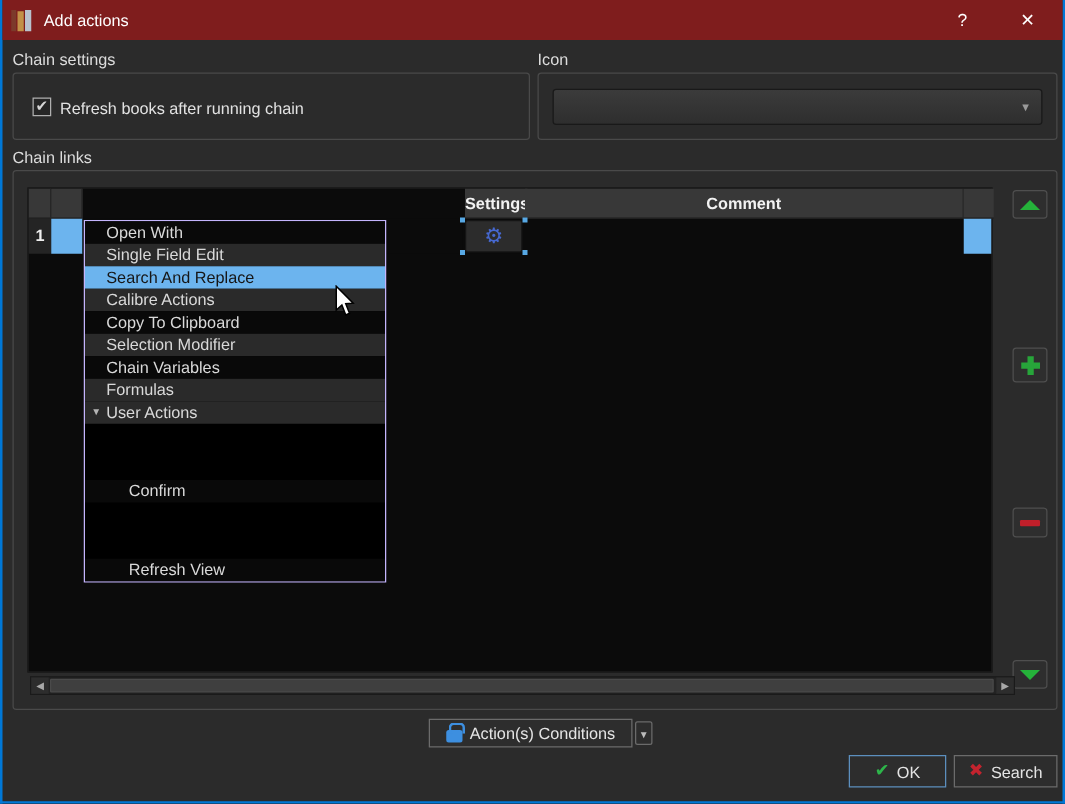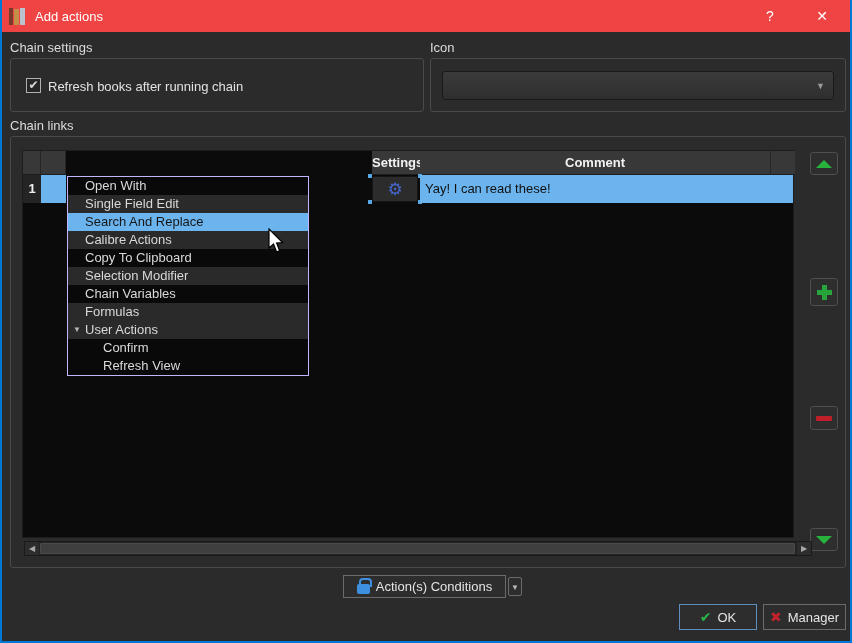--- a/index.html
+++ b/index.html
@@ -3,21 +3,21 @@
 <meta charset="utf-8">
 <style>
   * { box-sizing: border-box; margin: 0; padding: 0; }
   html,body { width:852px; height:643px; background:#111; }
   body { font-family:"Liberation Sans","DejaVu Sans",sans-serif; font-size:13px; color:#e2e2e2; }
   #window { position:relative; width:852px; height:643px; background:#2b2b2b;
             border:2px solid #0078d7; border-top:none; overflow:hidden; }
   .abs { position:absolute; }
 
   
-  .titlebar { position:absolute; left:-2px; top:0; width:852px; height:32px; background:#ef4444;
+  .titlebar { position:absolute; left:-2px; top:0; width:852px; height:32px; background:#7f1d1d;
               display:flex; align-items:center; padding-left:9px; }
   .app-icon { width:17px; height:17px; display:inline-flex; align-items:flex-end; gap:1px; margin-right:9px; }
   .app-icon i { display:inline-block; height:100%; }
   .title-text { color:#fff; font-size:13px; }
   .tb-btn { position:absolute; top:0; width:44px; height:32px; color:#fff; font-size:14px;
             display:flex; align-items:center; justify-content:center; }
 
   
   .sec-label { position:absolute; color:#dcdcdc;text-align:center; }
   .gbox { position:absolute; border:1px solid #4a4a4a; border-radius:3px; background:#2b2b2b; }
@@ -46,21 +46,21 @@
   .gear { color:#4668cf; font-size:17px; font-family:"DejaVu Sans",sans-serif; line-height:1; }
   .handle { position:absolute; width:4px; height:4px; background:#57a8e4; }
 
   
   .popup { position:absolute; left:65px; top:176px; width:242px; background:#000000;
            border:1px solid #c4b5fd; z-index:30; }
   .pitem { position:relative; height:18px; line-height:18px; padding-left:17px; color:#d9d9d9;
            background:#090909; white-space:nowrap; overflow:hidden; }
   .pitem.alt { background:#2a2a2a; }
   .pitem.selected { background:#6cb4ee; color:#161616; }
-  .pitem.child { padding-left:35px; }
+  .pitem.child { padding-left:35px;margin-top:45px; }
   .twist { position:absolute; left:5px; top:0; font-size:8px; color:#b5b5b5; }
 
   
   .sqbtn { position:absolute; left:808px; width:28px; background:#2e2e2e; border:1px solid #4f4f4f;
            border-radius:3px; display:flex; align-items:center; justify-content:center; }
   .tri-up { width:0; height:0; border-left:8px solid transparent; border-right:8px solid transparent;
             border-bottom:8px solid #25b33a; }
   .tri-down { width:0; height:0; border-left:8px solid transparent; border-right:8px solid transparent;
               border-top:8px solid #25b33a; }
   .plus { position:relative; width:15px; height:15px; }
@@ -131,21 +131,20 @@
     <div class="rcell" style="left:43px;width:304px;background:#0b0b0b;"></div>
     <div class="rcell" style="left:347px;width:50px;background:#0b0b0b;">
       <div class="gearbtn" style="left:2px;top:1px;width:46px;height:26px;">
         <span class="gear">⚙</span>
       </div>
       <span class="handle" style="left:-2px;top:-1px;"></span>
       <span class="handle" style="left:-2px;bottom:-1px;"></span>
       <span class="handle" style="right:-2px;top:-1px;"></span>
       <span class="handle" style="right:-2px;bottom:-1px;"></span>
     </div>
-    <div class="rcell sel" style="left:397px;width:351px;color:#101010;line-height:28px;padding-left:5px;">Yay! I can read these!</div>
     <div class="rcell sel" style="left:748px;width:22px;"></div>
   </div>
 
   <div class="popup">
     <div class="pitem">Open With</div>
     <div class="pitem alt">Single Field Edit</div>
     <div class="pitem selected">Search And Replace</div>
     <div class="pitem alt">Calibre Actions</div>
     <div class="pitem">Copy To Clipboard</div>
     <div class="pitem alt">Selection Modifier</div>
@@ -185,20 +184,20 @@
   <div class="drop-arrow-btn" style="left:506px;top:577px;width:14px;height:19px;line-height:19px;">
     <span>▼</span>
   </div>
 
   <div class="btn default" style="left:677px;top:604px;width:78px;height:26px;">
     <span class="glyph-ok">✔</span>
     <span>OK</span>
   </div>
   <div class="btn" style="left:761px;top:604px;width:83px;height:26px;">
     <span class="glyph-cancel">✖</span>
-    <span>Manager</span>
+    <span>Search</span>
   </div>
 
   <svg class="abs" style="left:266px;top:228px;z-index:50;" width="20" height="28">
     <polygon points="1,1 1,20 5.5,16 8.6,24 11.6,22.6 8.6,15 14.5,14.5" fill="#ffffff" stroke="#000000" stroke-width="1.2"></polygon>
   </svg>
 
 </div>
 
 </body></html>

